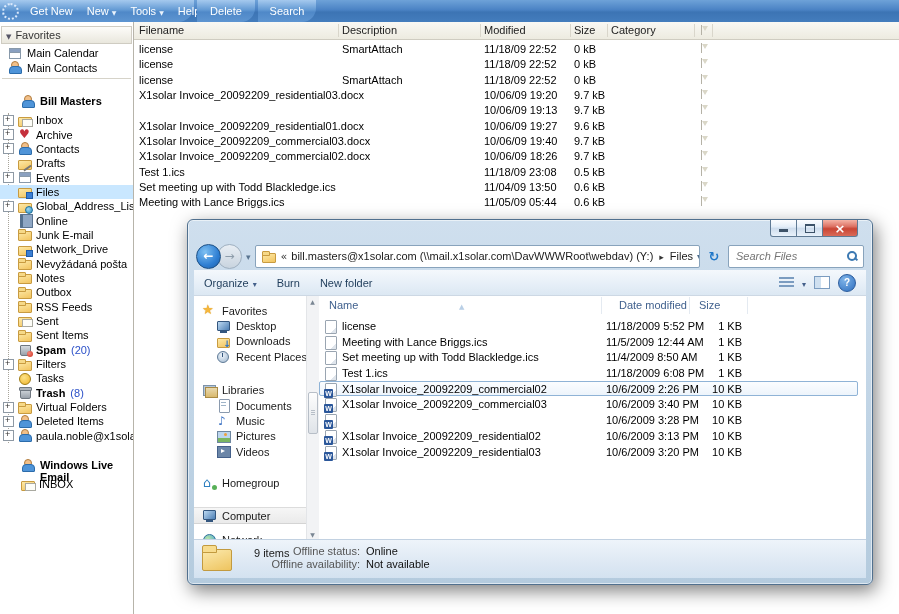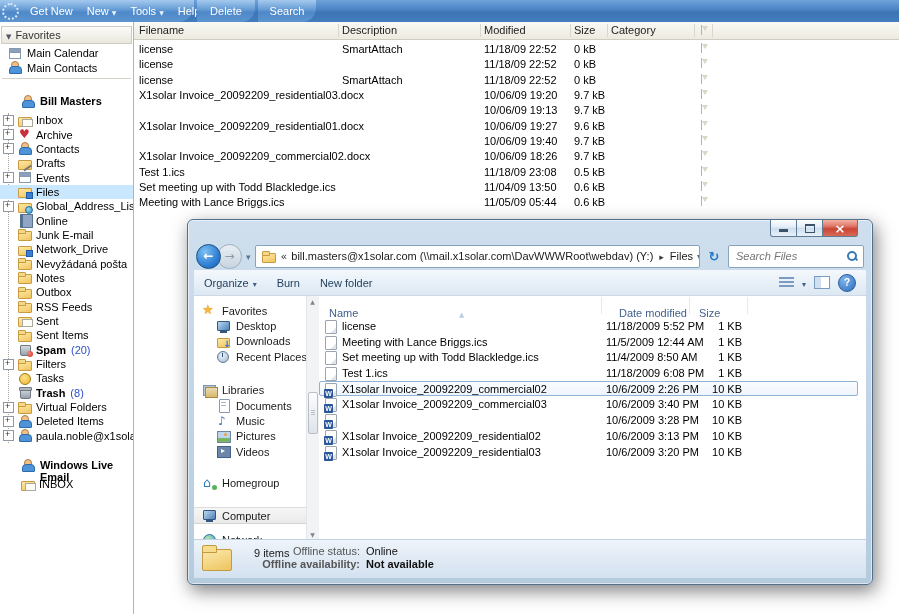--- a/index.html
+++ b/index.html
@@ -199,21 +199,21 @@
     color:#7a8693;font-size:6px;font-family:"DejaVu Sans",sans-serif;}
   .sarrow.up{top:0;} .sarrow.down{bottom:0;}
   .sarrow.up::before{content:"▲";} .sarrow.down::before{content:"▼";}
   .sthumb{position:absolute;left:1px;right:1px;top:96px;height:40px;background:linear-gradient(#fdfdfd,#dfe3e8);
     border:1px solid #b7bec7;border-radius:2px;}
   .sthumb::after{content:"";position:absolute;left:2px;right:2px;top:17px;height:5px;
     background:repeating-linear-gradient(#b7bec7 0 1px,transparent 1px 2px);}
 
   .flist{position:absolute;left:125px;right:0;top:0;bottom:0;}
   .fhead{position:relative;height:19px;color:#41618e;}
-  .fhead span{position:absolute;top:11px;white-space:nowrap;}
+  .fhead span{position:absolute;top:3px;white-space:nowrap;}
   .fh-name{left:10px;} .fh-date{left:290px;padding-left:10px;} .fh-size{left:380px;}
   .fsep{position:absolute;top:1px;height:17px;width:1px;background:#e4eaf1;}
   .sortmark{position:absolute;left:140px;top:-2px;}
   .sortmark::before{content:"▲";font-size:7px;color:#b9cfe6;font-family:"DejaVu Sans",sans-serif;}
   .frows{margin-top:3px;}
   .frow{position:relative;height:15.7px;margin-right:8px;box-sizing:border-box;border:1px solid transparent;}
   .frow span{position:absolute;white-space:nowrap;}
   .fic{left:4px;top:1px;} .fname{left:22px;top:1px;} .fdate{left:286px;top:1px;}
   .fsize{left:336px;top:1px;width:86px;text-align:right;}
   .frow[data-v~="sel"]{background:linear-gradient(#fbfdff,#edf4fb);border:1px solid #8fb3d6;border-radius:2px;}
@@ -228,21 +228,21 @@
     background:linear-gradient(#eef4fa,#dfe9f4 55%,#d3e2f0);border-top:1px solid #c2d1e1;}
   .bigfolder{position:absolute;left:7px;top:4px;width:32px;height:27px;}
   .bigfolder::before{content:"";position:absolute;left:1px;right:1px;top:5px;bottom:0;
     background:linear-gradient(160deg,#fbe9ad,#eec45f);border:1px solid #c29a3f;border-radius:2px;}
   .bigfolder::after{content:"";position:absolute;left:1px;top:1px;width:13px;height:6px;
     background:#f7dc8e;border:1px solid #c29a3f;border-radius:2px 2px 0 0;}
   .itemscount{position:absolute;left:60px;top:7px;color:#1a1a1a;}
   .kv{position:absolute;left:58px;white-space:nowrap;}
   .kv .k{display:inline-block;width:108px;text-align:right;color:#555;margin-right:6px;}
   .kv .v{color:#111;}
-  .kv.l1{top:5px;} .kv.l2{top:18px;font-weight:bold;}
+  .kv.l1{top:5px;} .kv.l2{top:18px;}
 </style>
 </head>
 <body>
 
 <div id="screen">
 
   <div class="topbar">
     <div class="seg seg1">
       <span class="gear"></span>
       <button class="tbtn">
@@ -528,20 +528,21 @@
 
         <div class="mlrow">
           <span class="c-file">X1solar Invoice_20092209_residential01.docx</span>
           <span class="c-desc"></span>
           <span class="c-mod">10/06/09 19:27</span>
           <span class="c-size">9.6 kB</span>
           <span class="c-flag flg"></span>
         </div>
 
         <div class="mlrow">
+          <span class="c-file">X1solar Invoice_20092209_commercial03.docx</span>
           <span class="c-desc"></span>
           <span class="c-mod">10/06/09 19:40</span>
           <span class="c-size">9.7 kB</span>
           <span class="c-flag flg"></span>
         </div>
 
         <div class="mlrow">
           <span class="c-file">X1solar Invoice_20092209_commercial02.docx</span>
           <span class="c-desc"></span>
           <span class="c-mod">10/06/09 18:26</span>

